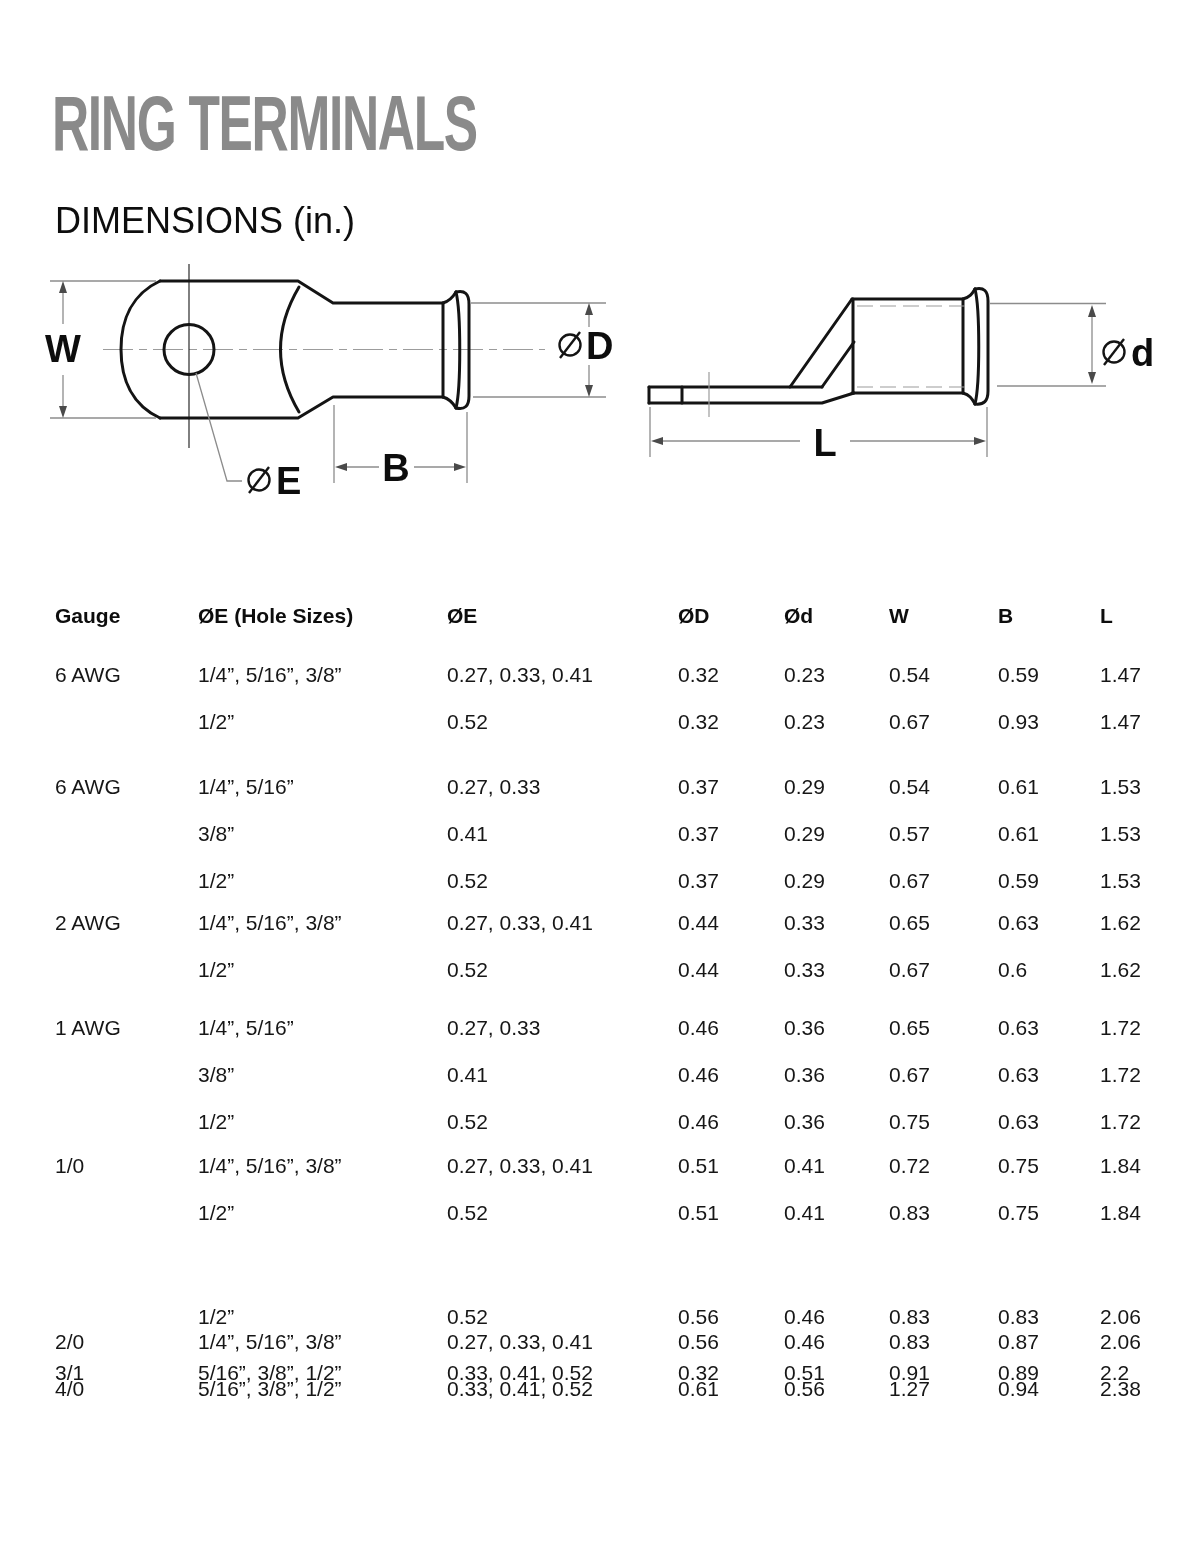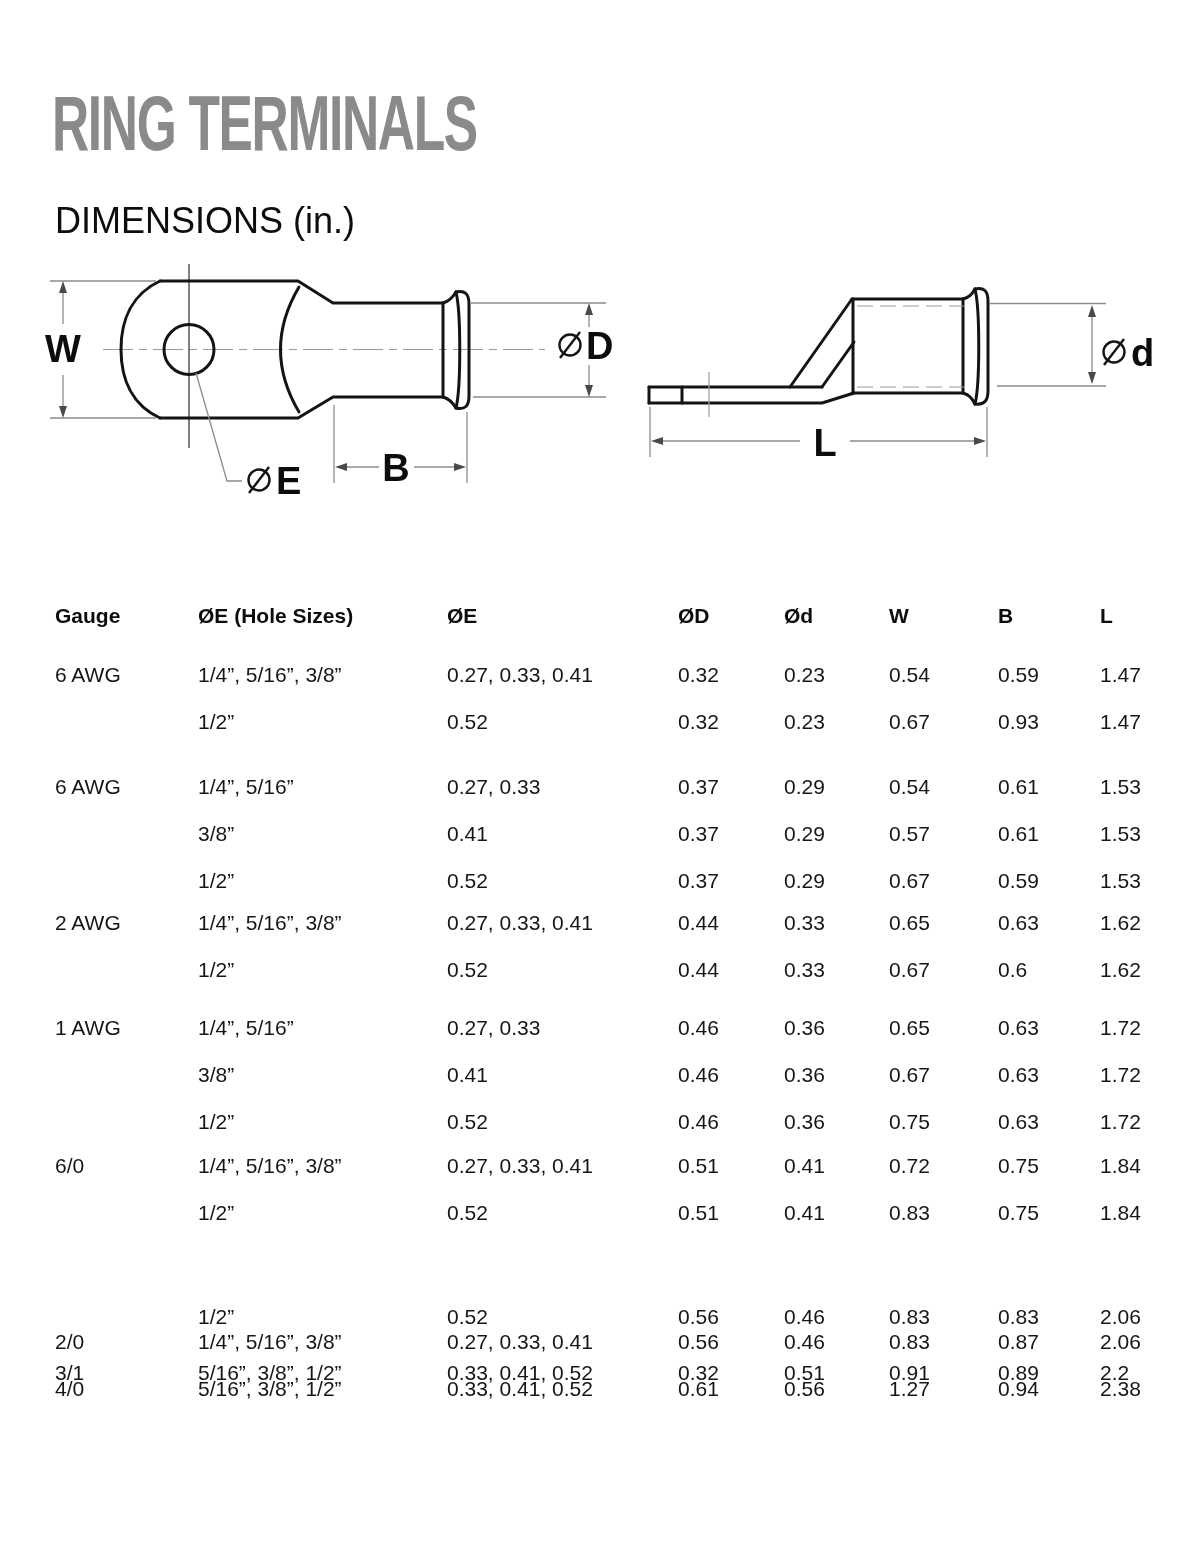--- a/index.html
+++ b/index.html
@@ -276,21 +276,21 @@
     <span class="td c1">1/2”</span>
     <span class="td c2">0.52</span>
     <span class="td c3">0.46</span>
     <span class="td c4">0.36</span>
     <span class="td c5">0.75</span>
     <span class="td c6">0.63</span>
     <span class="td c7">1.72</span>
   </div>
 
   <div class="row" style="top:1154px">
-    <span class="td c0">6/0</span>
+    <span class="td c0">1/0</span>
     <span class="td c1">1/4”, 5/16”, 3/8”</span>
     <span class="td c2">0.27, 0.33, 0.41</span>
     <span class="td c3">0.51</span>
     <span class="td c4">0.41</span>
     <span class="td c5">0.72</span>
     <span class="td c6">0.75</span>
     <span class="td c7">1.84</span>
   </div>
 
   <div class="row" style="top:1201px">

